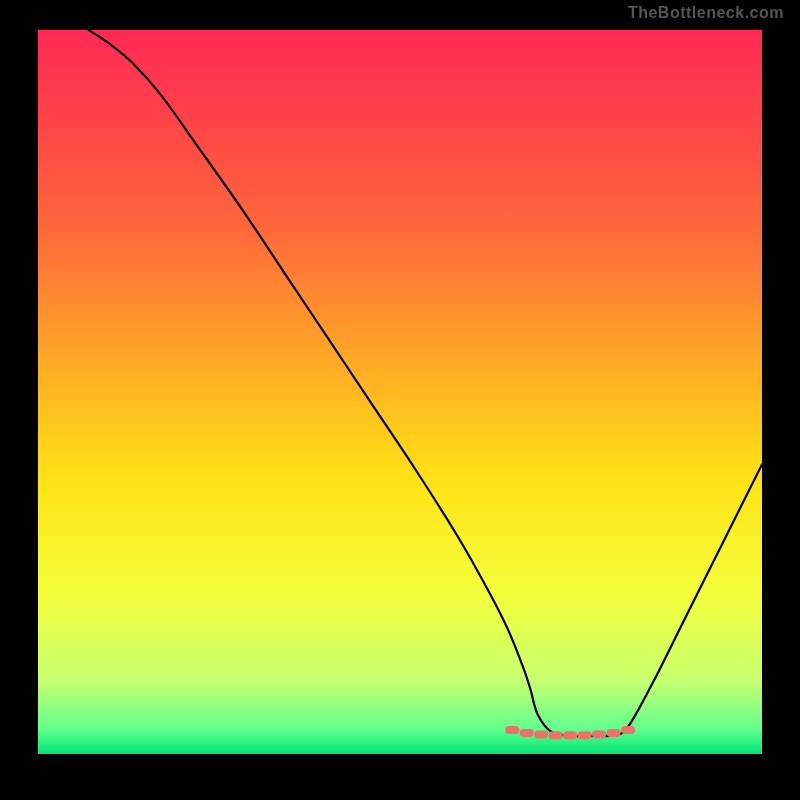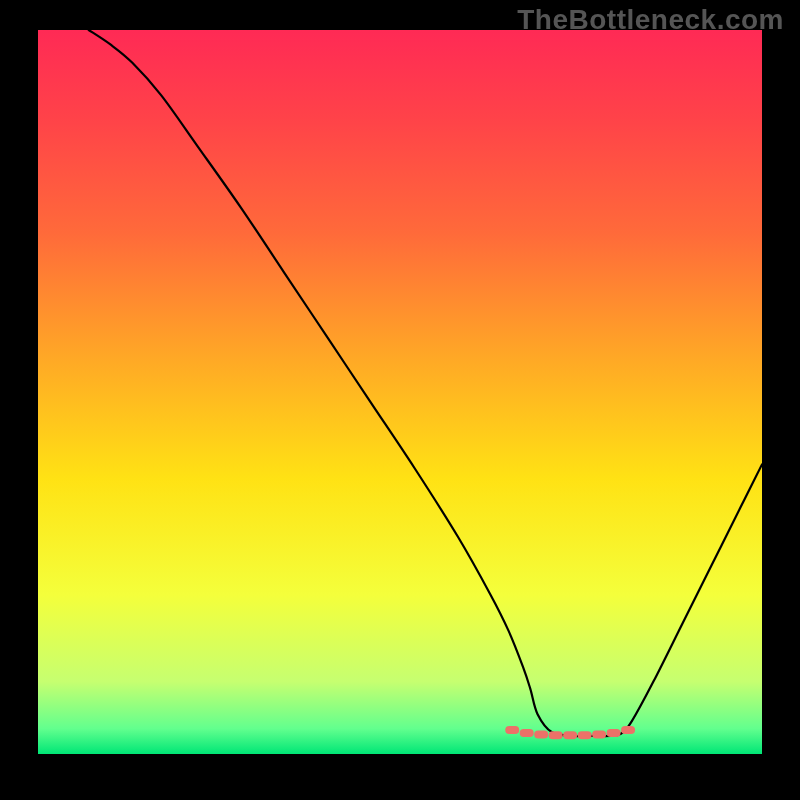--- a/index.html
+++ b/index.html
@@ -15,21 +15,21 @@
     position: relative;
     width: 800px;
     height: 800px;
     background: #000;
   }
   .watermark {
     position: absolute;
     top: 4px;
     right: 16px;
     color: #555;
-    font-size: 28px;
+    font-size: 16px;
     font-weight: 600;
     letter-spacing: 0.5px;
     z-index: 10;
   }
   .plot-wrap {
     position: absolute;
     left: 38px;
     top: 30px;
     width: 724px;
     height: 724px;

